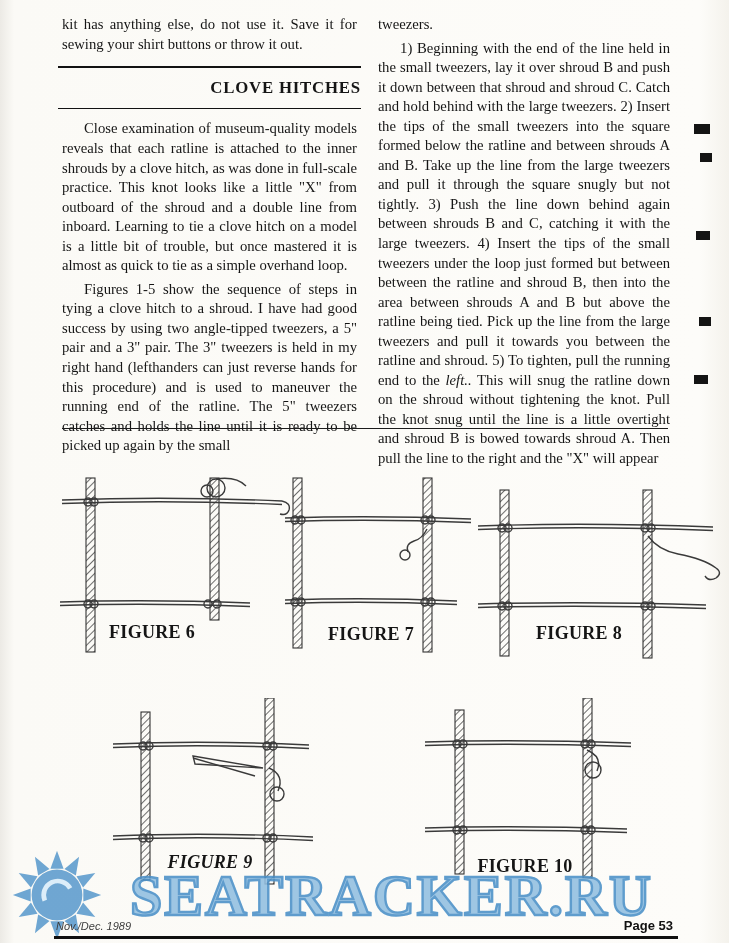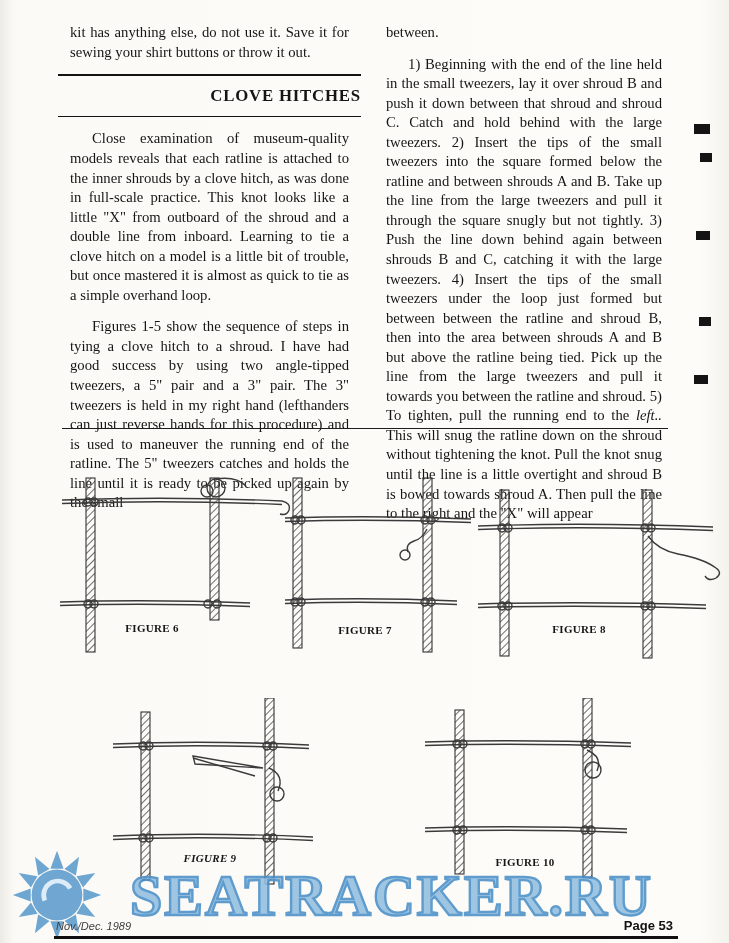--- a/index.html
+++ b/index.html
@@ -4,36 +4,36 @@
 <style>
   html,body { margin:0; padding:0; background:#e9e7e2; }
   .page {
     position:relative; width:729px; height:943px; margin:0 auto;
     background:linear-gradient(90deg, #eceae5 0px, #fbfaf6 14px, #fdfcf9 700px, #f4f2ec 729px);
     font-family:"Liberation Serif", serif; color:#151515; overflow:hidden;
   }
   .col { position:absolute; top:11px; text-align:justify; font-size:14.7px; line-height:1.33; }
   .col-left  { left:58px;  width:303px; }
   .col-right { left:374px; width:300px; }
-  .col p { margin:12px; }
+  .col p { margin:4px; }
   .indent { text-indent:1.5em; }
   .rule-thick { height:0; border:none; border-top:2.6px solid #121212; margin:12px 0 0 0; }
   .rule-thin  { height:0; border:none; border-top:1.8px solid #121212; margin:0 0 10px 0; }
   h2.heading { text-align:right; font-size:16.8px; font-weight:bold; letter-spacing:0.8px; margin:9px 0 9px 0; }
   .mid-rule { position:absolute; left:62px; top:428px; width:606px; border:none; border-top:1.7px solid #1c1c1c; margin:0; }
 
   .fig { position:absolute; }
   #fig6  { left:50px;  top:476px; }
   #fig7  { left:285px; top:476px; }
   #fig8  { left:478px; top:488px; }
   #fig9  { left:105px; top:698px;font-style:italic; }
   #fig10 { left:415px; top:698px; }
-  .fig-caption { position:absolute; font-weight:bold; font-size:11px; text-align:center; letter-spacing:0.3px; font-family:"Liberation Serif", serif; }
+  .fig-caption { position:absolute; font-weight:bold; font-size:18px; text-align:center; letter-spacing:0.3px; font-family:"Liberation Serif", serif; }
   #fig6  .fig-caption { left:32px; width:140px; top:146px; }
-  #fig7  .fig-caption { left:10px; width:140px; top:148px; }
+  #fig7  .fig-caption { left:16px; width:140px; top:148px; }
   #fig8  .fig-caption { left:31px; width:140px; top:135px; }
   #fig9  .fig-caption { left:35px; width:140px; top:154px; }
   #fig10 .fig-caption { left:40px; width:140px; top:150px;margin-top:8px; }
   .line { fill:none; stroke:#3a3a3a; stroke-width:1.4; }
 
   .mark { position:absolute; background:#141414; }
   .m1 { left:694px; top:124px; width:16px; height:10px; }
   .m2 { left:700px; top:153px; width:12px; height:9px; }
   .m3 { left:696px; top:231px; width:14px; height:9px; }
   .m4 { left:699px; top:317px; width:12px; height:9px; }
@@ -67,21 +67,21 @@
   <div class="col col-left">
     <p>kit has anything else, do not use it. Save it for sewing your shirt buttons or throw it out.</p>
     <hr class="rule-thick">
     <h2 class="heading">CLOVE HITCHES</h2>
     <hr class="rule-thin">
     <p class="indent">Close examination of museum-quality models reveals that each ratline is attached to the inner shrouds by a clove hitch, as was done in full-scale practice. This knot looks like a little "X" from outboard of the shroud and a double line from inboard. Learning to tie a clove hitch on a model is a little bit of trouble, but once mastered it is almost as quick to tie as a simple overhand loop.</p>
     <p class="indent">Figures 1-5 show the sequence of steps in tying a clove hitch to a shroud. I have had good success by using two angle-tipped tweezers, a 5" pair and a 3" pair. The 3" tweezers is held in my right hand (lefthanders can just reverse hands for this procedure) and is used to maneuver the running end of the ratline. The 5" tweezers catches and holds the line until it is ready to be picked up again by the small</p>
   </div>
 
   <div class="col col-right">
-    <p>between.</p>
+    <p>tweezers.</p>
     <p class="indent"><span>1) Beginning with the end of the line held in the small tweezers, lay it over shroud B and push it down between that shroud and shroud C. Catch and hold behind with the large tweezers. 2) Insert the tips of the small tweezers into the square formed below the ratline and between shrouds A and B. Take up the line from the large tweezers and pull it through the square snugly but not tightly. 3) Push the line down behind again between shrouds B and C, catching it with the large tweezers. 4) Insert the tips of the small tweezers under the loop just formed but between between the ratline and shroud B, then into the area between shrouds A and B but above the ratline being tied. Pick up the line from the large tweezers and pull it towards you between the ratline and shroud. 5) To tighten, pull the running end to the </span><i>left..</i><span> This will snug the ratline down on the shroud without tightening the knot. Pull the knot snug until the line is a little overtight and shroud B is bowed towards shroud A. Then pull the line to the right and the "X" will appear</span></p>
   </div>
 
   <div class="mark m1"></div>
   <div class="mark m2"></div>
   <div class="mark m3"></div>
   <div class="mark m4"></div>
   <div class="mark m5"></div>
 
   <hr class="mid-rule">

